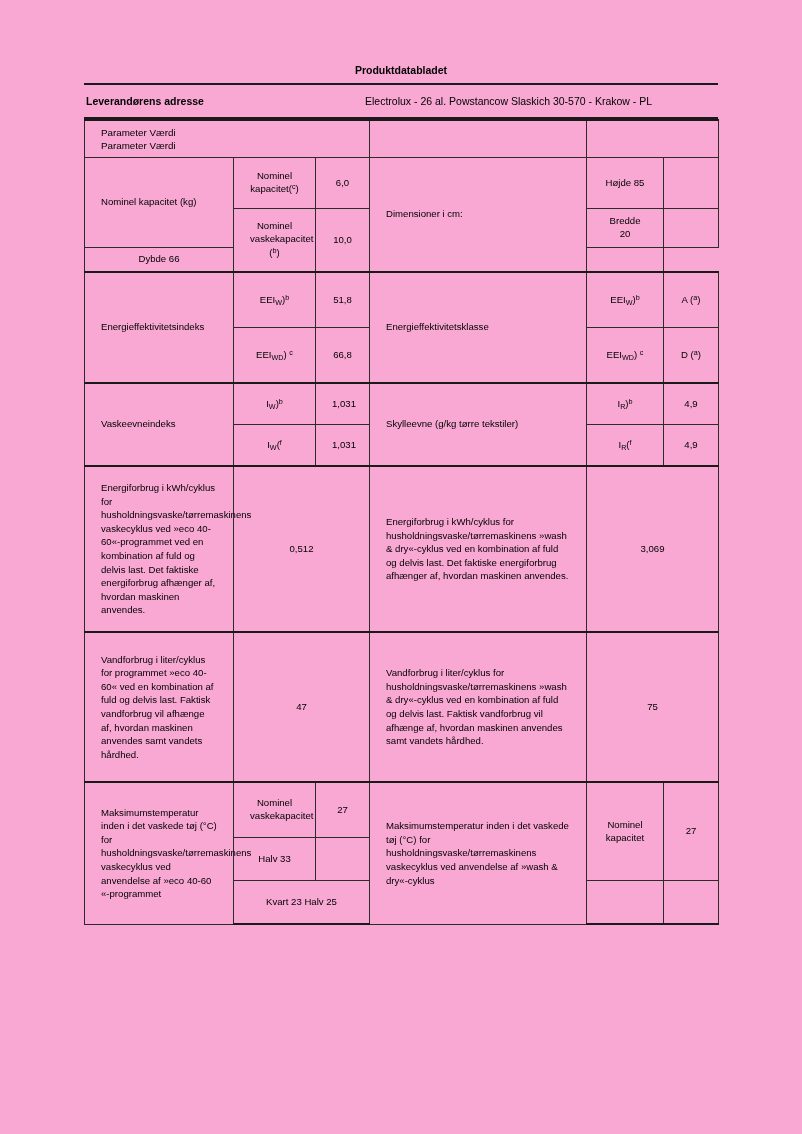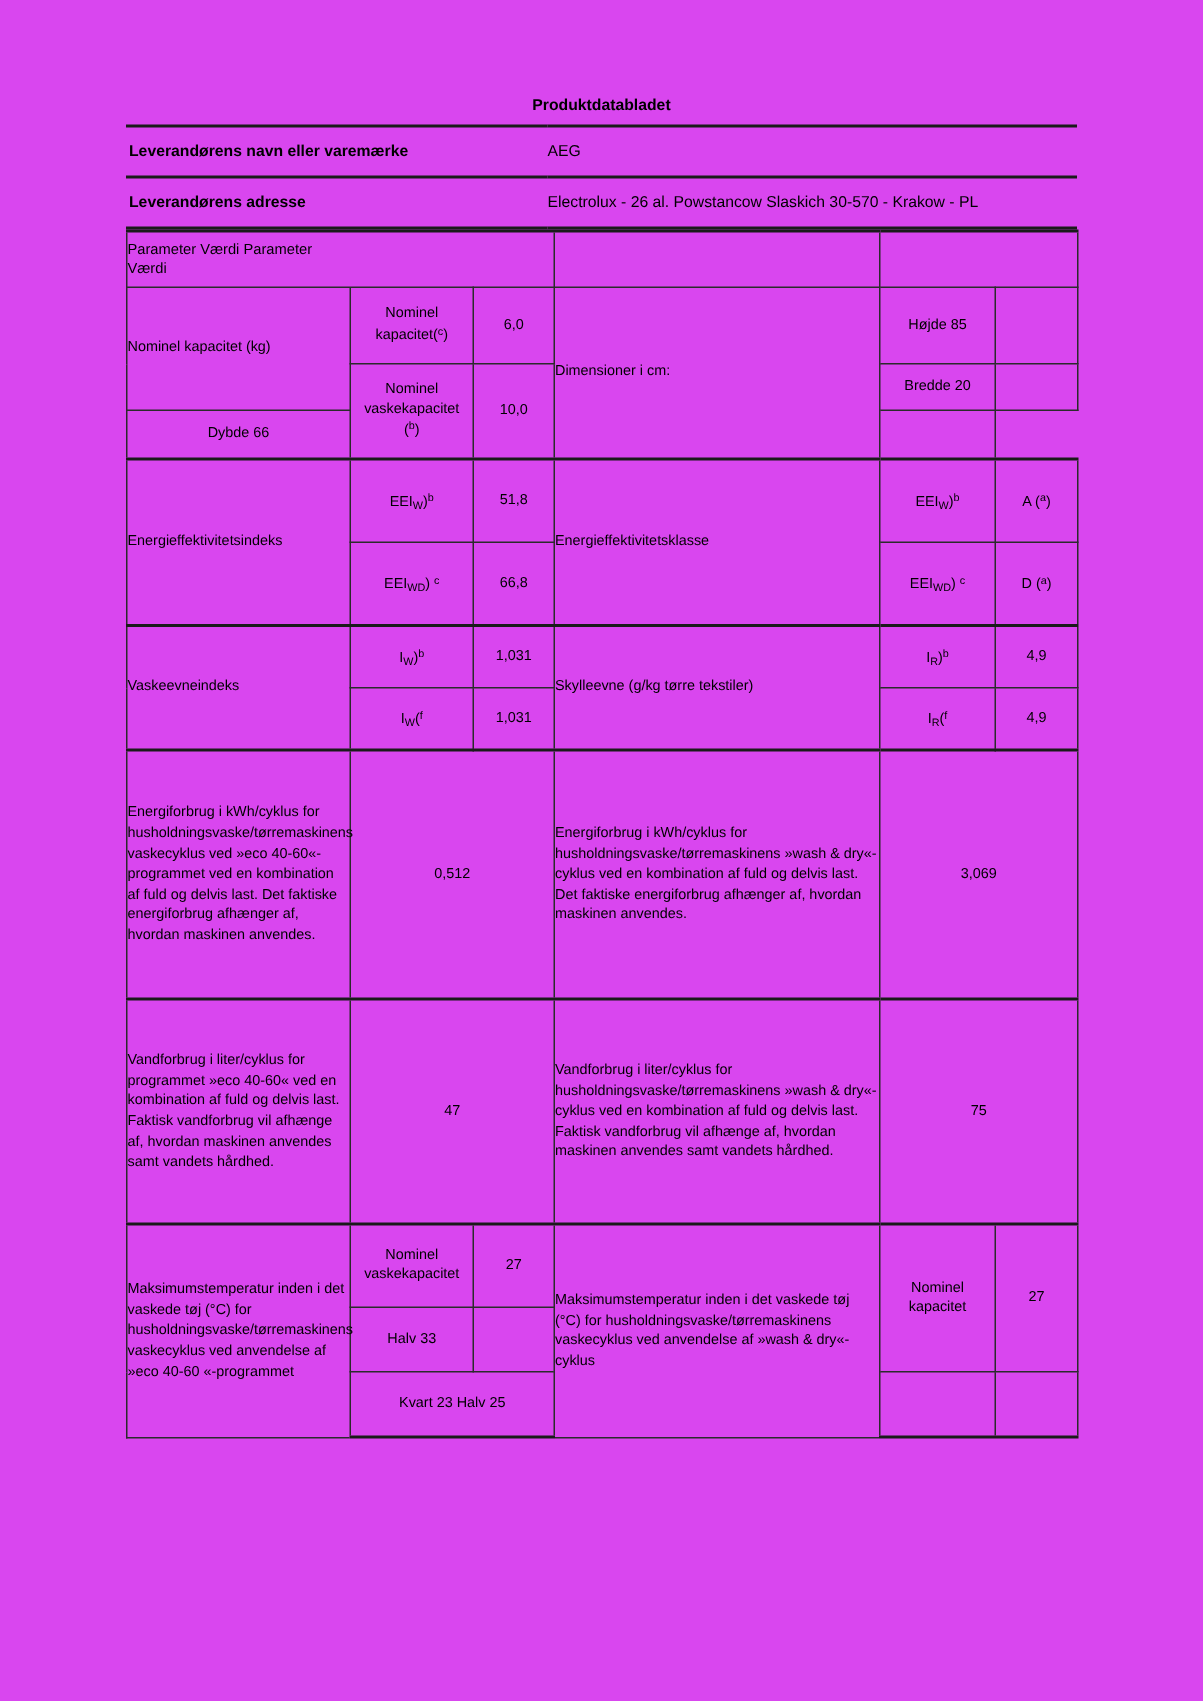--- a/index.html
+++ b/index.html
@@ -11,21 +11,21 @@
     width: 802px;
     height: 1134px;
     font-family: "Liberation Sans", sans-serif;
     color: #000000;
     -webkit-font-smoothing: antialiased;
   }
   .page {
     position: relative;
     width: 802px;
     height: 1134px;
-    background: #d946ef;
+    background: #f9a8d4;
   }
   .sheet {
     position: absolute;
     left: 84px;
     top: 64px;
     width: 634px;
   }
 
   
   .idtable {
@@ -68,21 +68,21 @@
   
   .grid {
     width: 100%;
     border-collapse: collapse;
     table-layout: fixed;
     font-size: 9.6px;
     line-height: 1.35;
   }
   .grid td {
     border: 1px solid #2b2b2b;
-    padding: 3px 0;
+    padding: 3px 16px;
     vertical-align: middle;
     font-size: 9.6px;
   }
   .ctr { text-align: center; }
   .lft { text-align: left; }
 
   .hdr-row td {
     height: 30px;
     border-top: 2px solid #1a1a1a;
     font-size: 9.8px;
@@ -107,24 +107,20 @@
   <div class="sheet">
 
     <table class="idtable">
       <colgroup>
         <col style="width:281px">
         <col style="width:353px">
       </colgroup>
       <tbody>
         <tr class="title-row">
           <td colspan="2">Produktdatabladet</td>
-        </tr>
-        <tr class="id-row">
-          <td class="lbl">Leverandørens navn eller varemærke</td>
-          <td class="val">AEG</td>
         </tr>
         <tr class="id-row">
           <td class="lbl">Leverandørens adresse</td>
           <td class="val">Electrolux - 26 al. Powstancow Slaskich 30-570 - Krakow - PL</td>
         </tr>
       </tbody>
     </table>
 
     <table class="grid">
       <colgroup>

